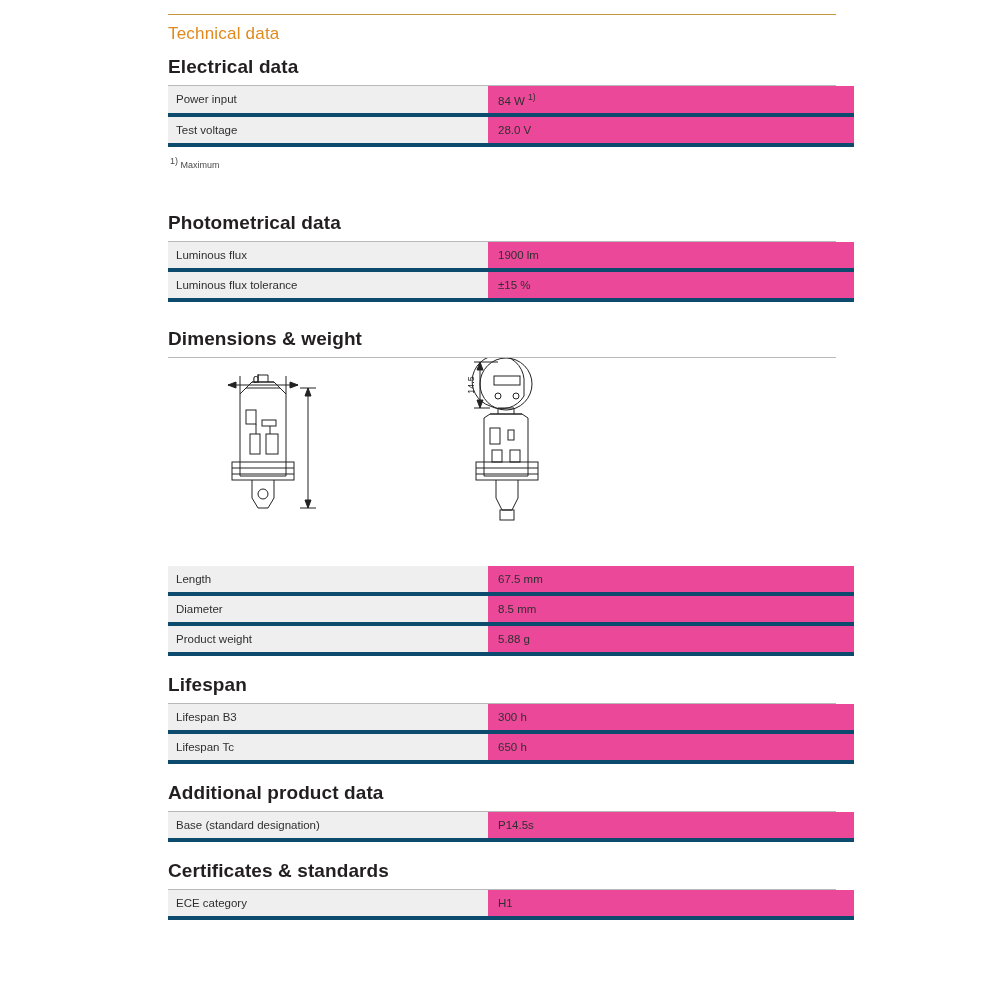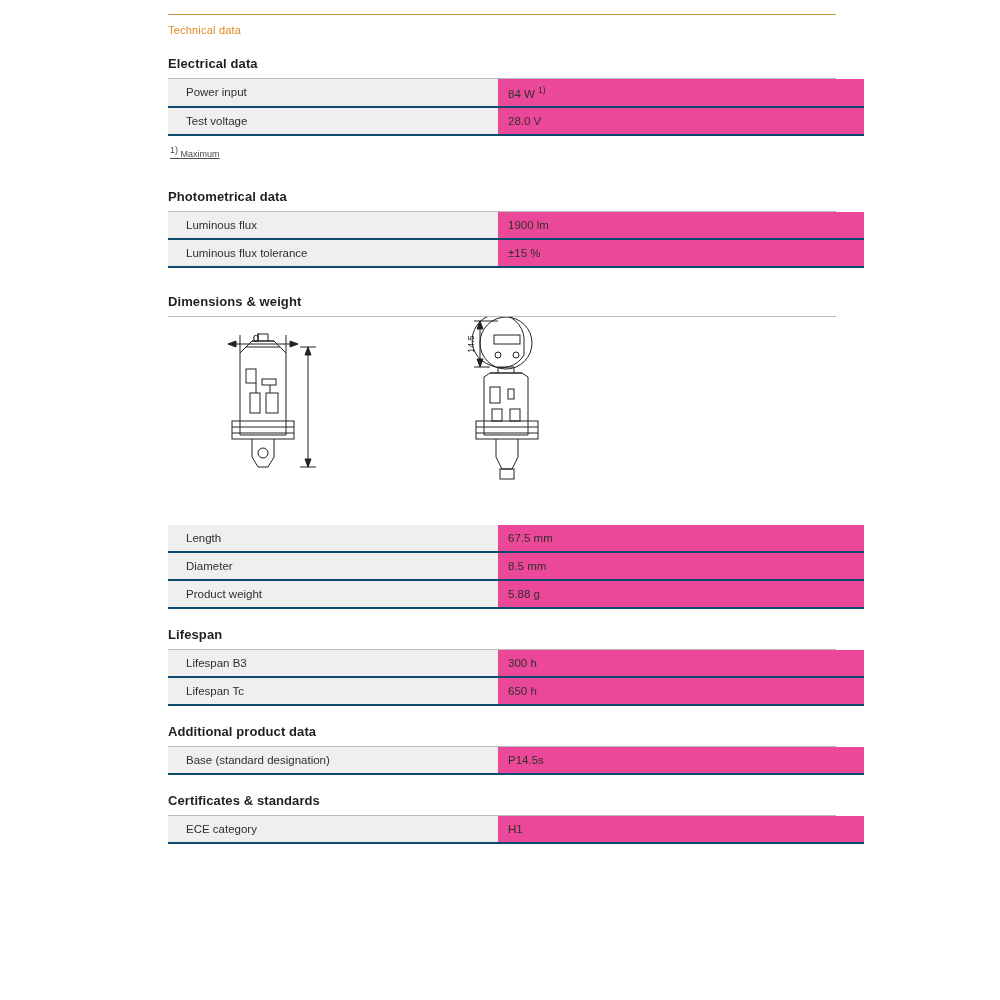--- a/index.html
+++ b/index.html
@@ -27,72 +27,71 @@
     left: 168px;
     top: 14px;
     width: 668px;
     height: 1px;
     background: #c8963c;
   }
   .section-tag {
     position: absolute;
     left: 168px;
     top: 24px;
-    font-size: 11px;
+    font-size: 17px;
     color: #e08a1e;
     letter-spacing: 0.2px;
   }
   .content {
     position: absolute;
     left: 168px;
     top: 56px;
     width: 668px;
   }
   h2.heading {
-    font-size: 13px;
+    font-size: 19px;
     font-weight: bold;
     color: #231f20;
     margin: 0;
     padding: 0 0 7px 0;
     letter-spacing: 0.1px;
   }
   .heading-wrap {
     border-bottom: 1px solid #b9b9b9;
     margin-bottom: 0px;
   }
   table.dt {
     border-collapse: collapse;
     width: 668px;
     table-layout: fixed;
     margin-top: 0px;
   }
   table.dt td {
     font-size: 11.5px;
     color: #2f2f2f;
-    padding: 6px 0 6px 18px;
-    border-bottom: 2px solid #0c4a6e;
+    padding: 6px 0 6px 8px;
+    border-bottom: 4px solid #0c4a6e;
     vertical-align: middle;
     height: 14px;
   }
   table.dt td.k {
     width: 312px;
     background: #efefef;
   }
   table.dt td.v {
     width: 356px;
     background: #ec4899;
     padding-left: 10px;
   }
   .footnote {
     font-size: 9px;
     color: #4a4a4a;
     margin-top: 9px;
-    margin-bottom: 4px;
+    margin-bottom: 16px;
     padding-left: 2px;
-    text-decoration: underline;
   }
   .footnote sup { font-size: 9px; }
   .gap-lg { height: 26px; }
   .gap-md { height: 18px; }
   .figure {
     width: 668px;
     height: 208px;
     position: relative;
   }
   sup.fn { font-size: 8.5px; vertical-align: super; }

